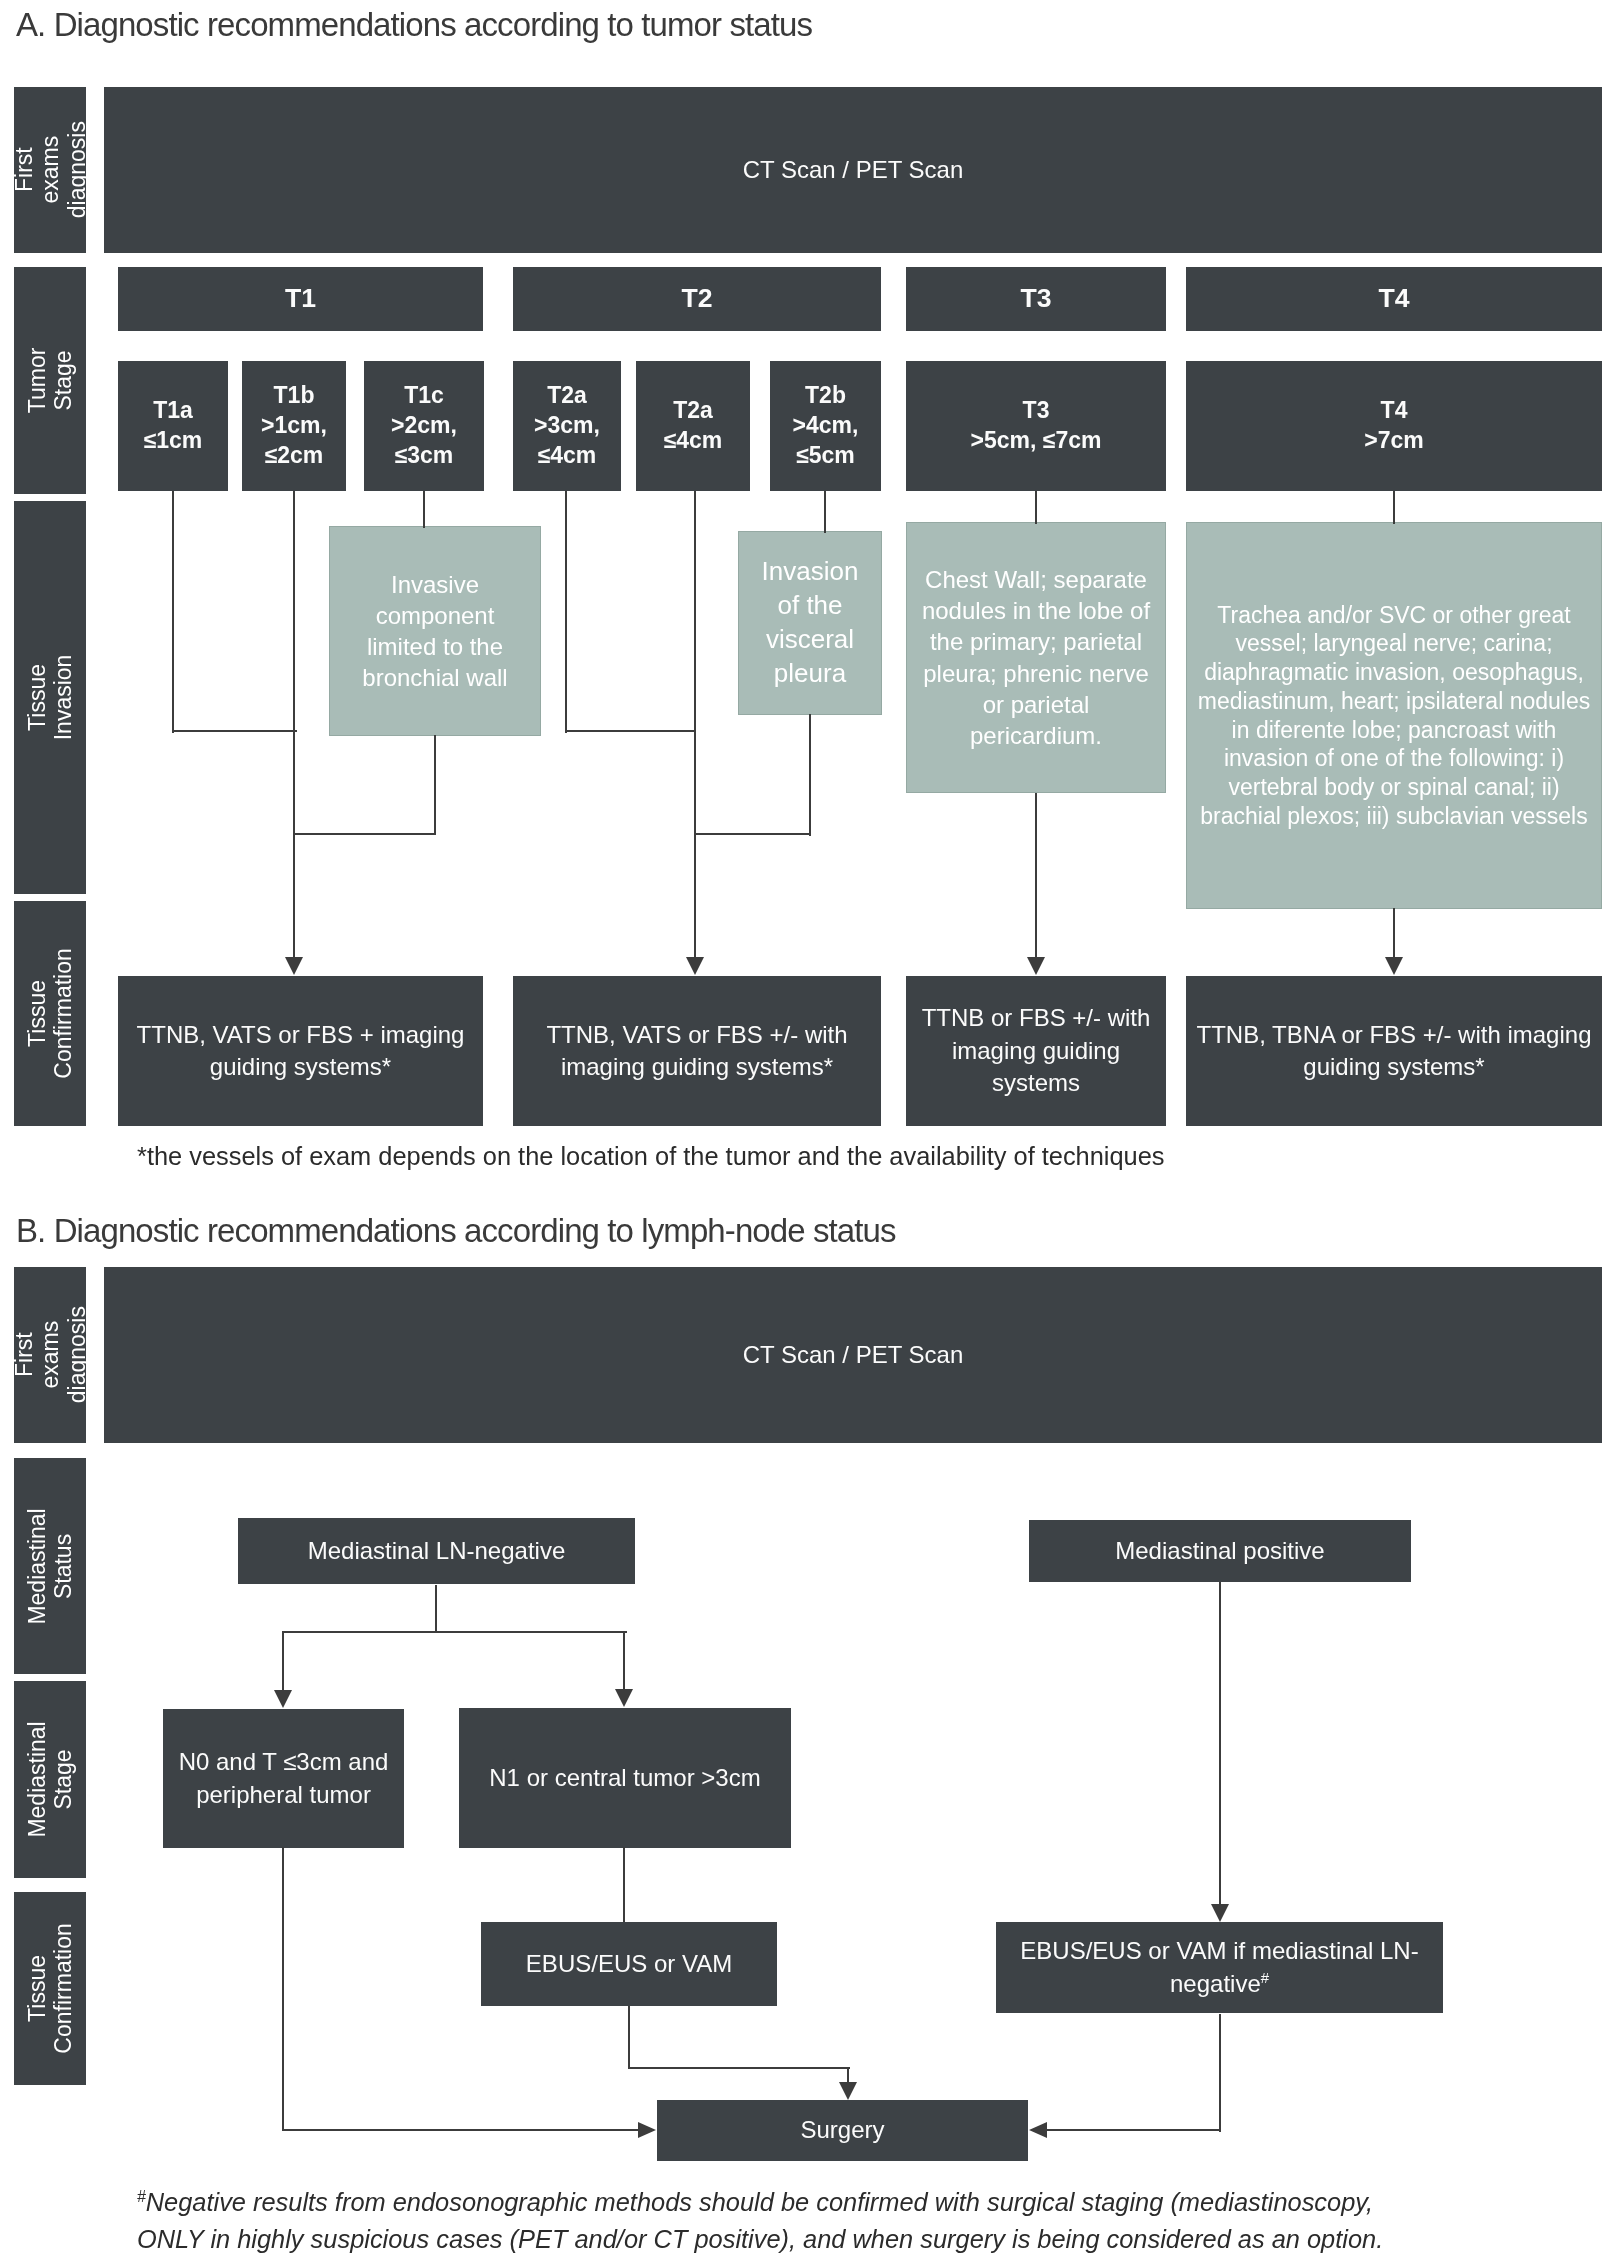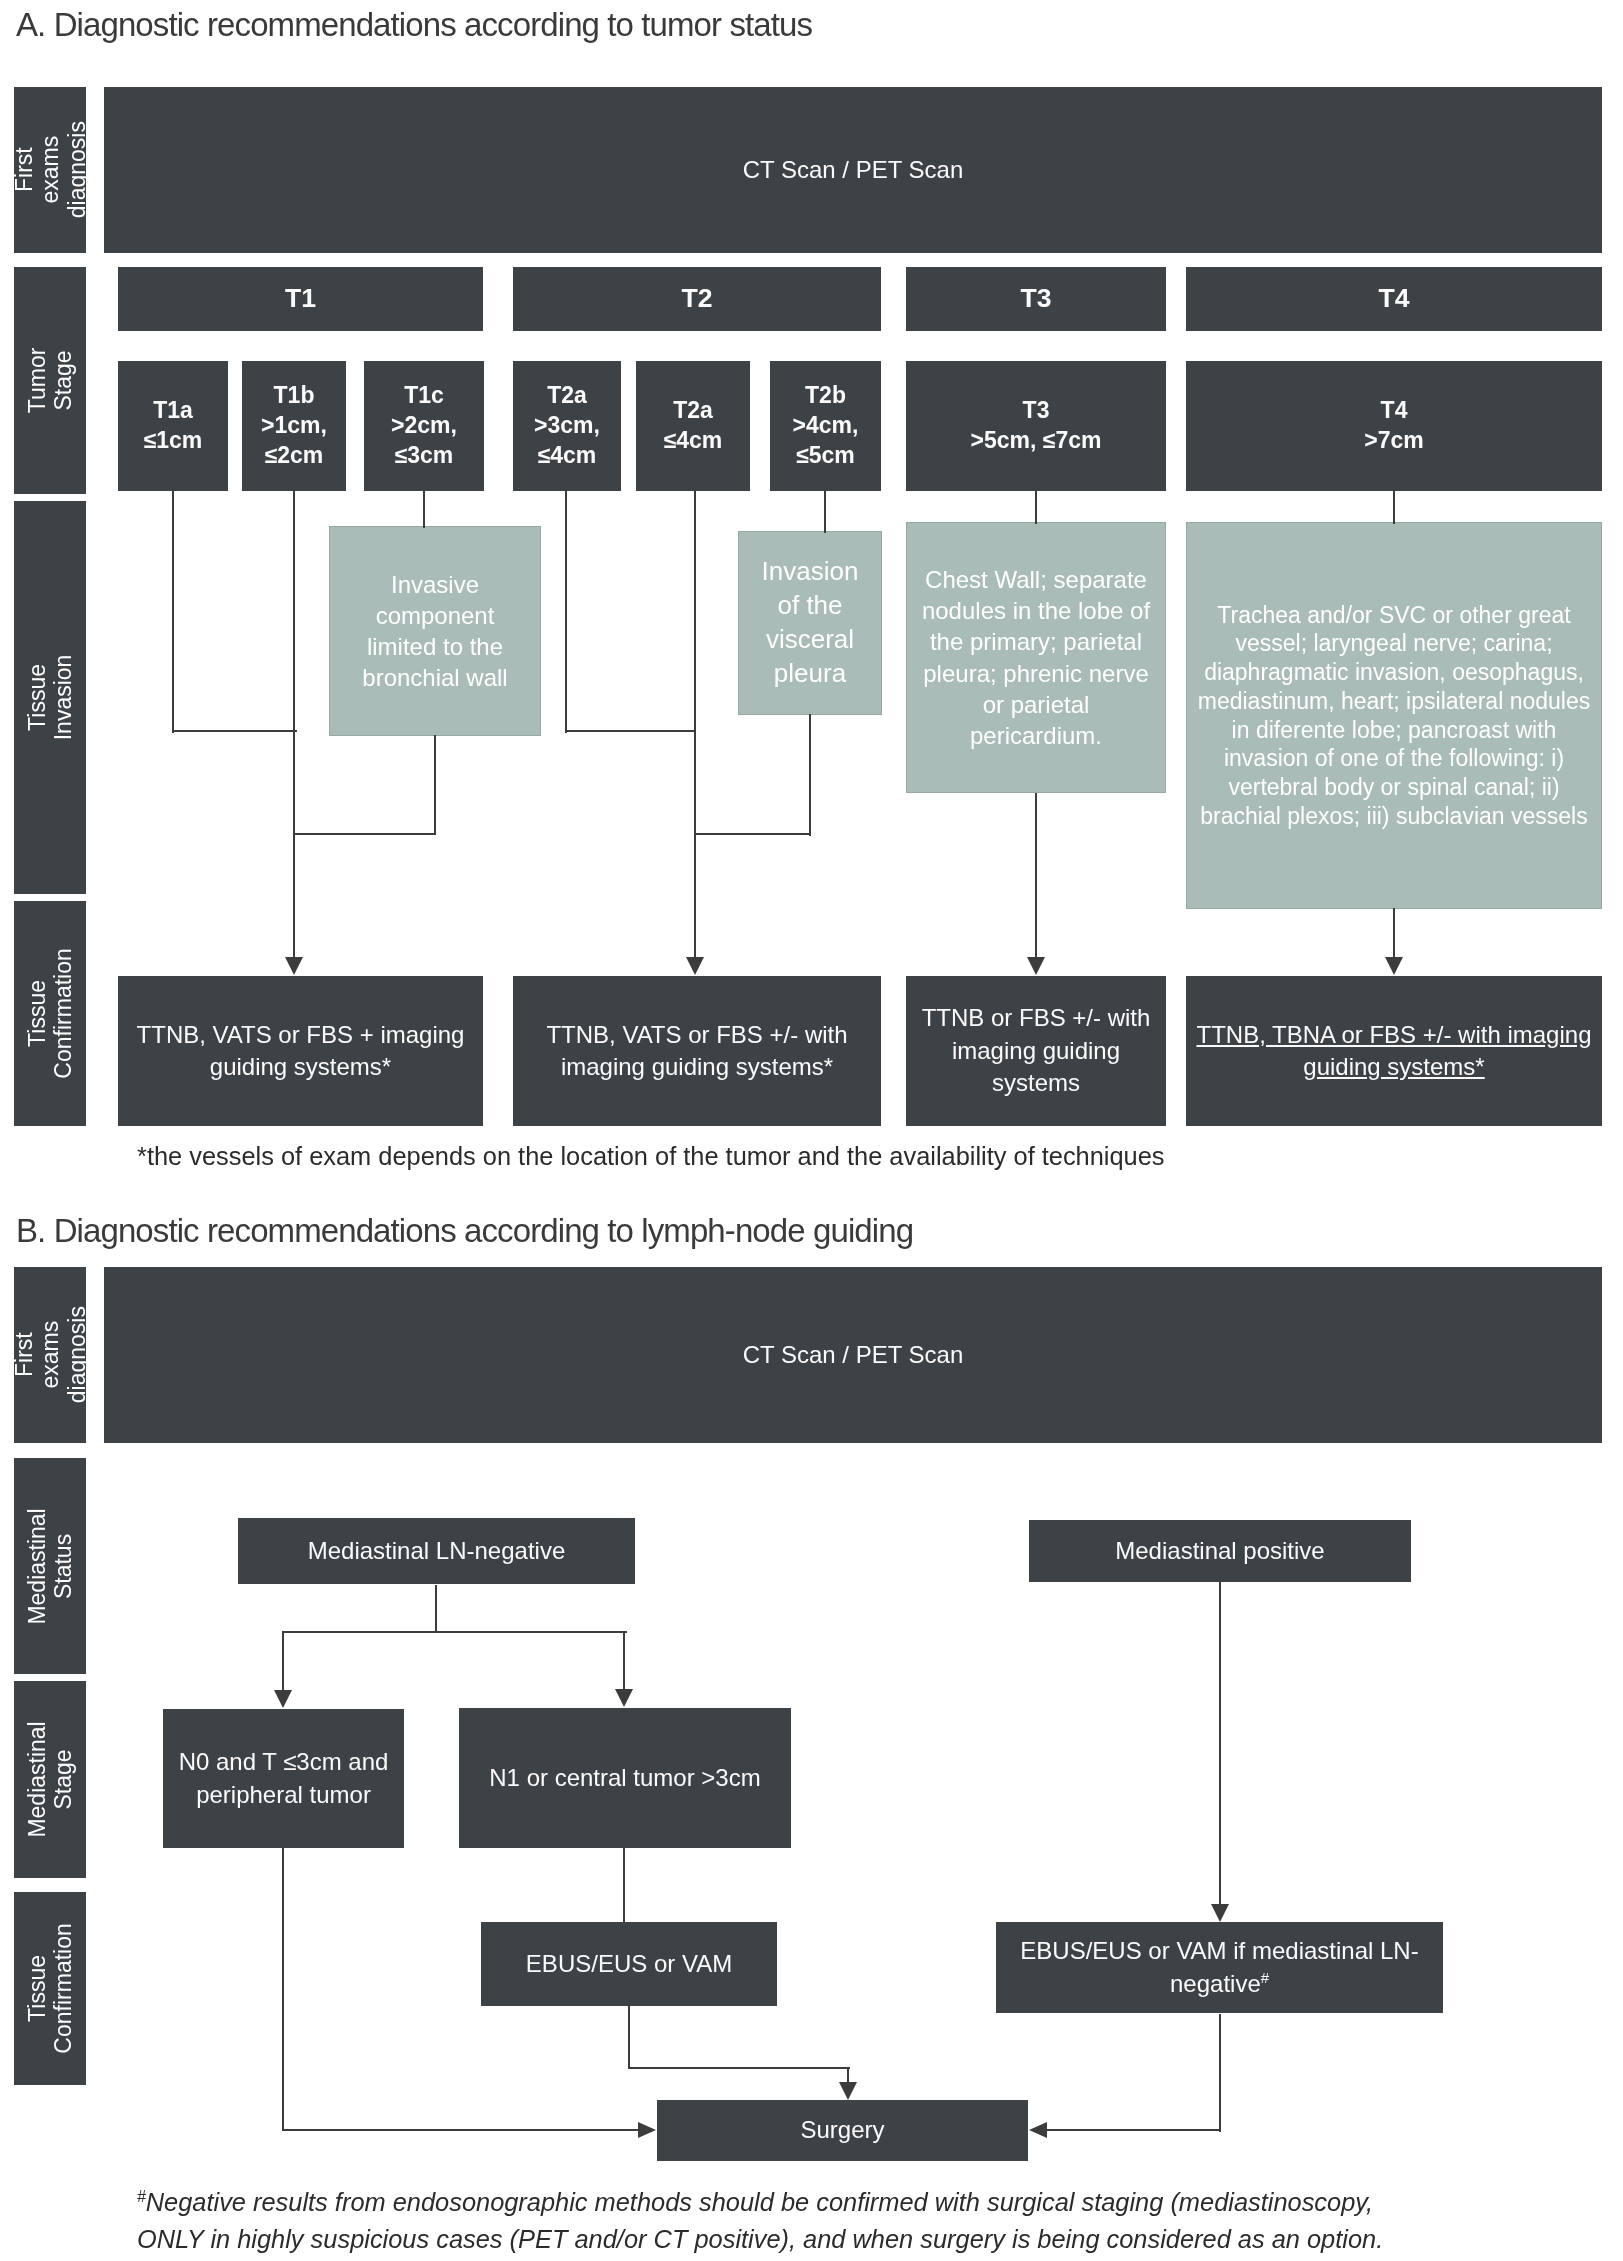--- a/index.html
+++ b/index.html
@@ -133,25 +133,25 @@
   <div class="vl" style="left:1035px;top:793px;height:167px;"></div>
   <div class="arr-down" style="left:1027px;top:957px;"></div>
 
   <div class="vl" style="left:1393px;top:491px;height:33px;"></div>
   <div class="vl" style="left:1393px;top:908px;height:51px;"></div>
   <div class="arr-down" style="left:1385px;top:957px;"></div>
 
   <div class="box conf" style="left:118px;top:976px;width:365px;height:150px;">TTNB, VATS or FBS + imaging guiding systems*</div>
   <div class="box conf" style="left:513px;top:976px;width:368px;height:150px;">TTNB, VATS or FBS +/- with imaging guiding systems*</div>
   <div class="box conf" style="left:906px;top:976px;width:260px;height:150px;">TTNB or FBS +/- with imaging guiding systems</div>
-  <div class="box conf" style="left:1186px;top:976px;width:416px;height:150px;text-decoration:underline;">TTNB, TBNA or FBS +/- with imaging guiding systems*</div>
+  <div class="box conf" style="left:1186px;top:976px;width:416px;height:150px;">TTNB, TBNA or FBS +/- with imaging guiding systems*</div>
 
   <div class="foot" style="left:137px;top:1142px;">*the vessels of exam depends on the location of the tumor and the availability of techniques</div>
 
-  <div class="title" style="left:16px;top:1212px;">B. Diagnostic recommendations according to lymph-node guiding</div>
+  <div class="title" style="left:16px;top:1212px;">B. Diagnostic recommendations according to lymph-node status</div>
 
   <div class="rl" style="left:14.4px;top:1267px;height:176px;">
       <span>First exams
 diagnosis</span>
     </div>
   <div class="rl" style="left:14.4px;top:1458px;height:216px;">
       <span>Mediastinal
 Status</span>
     </div>
   <div class="rl" style="left:14.4px;top:1681px;height:197px;">

